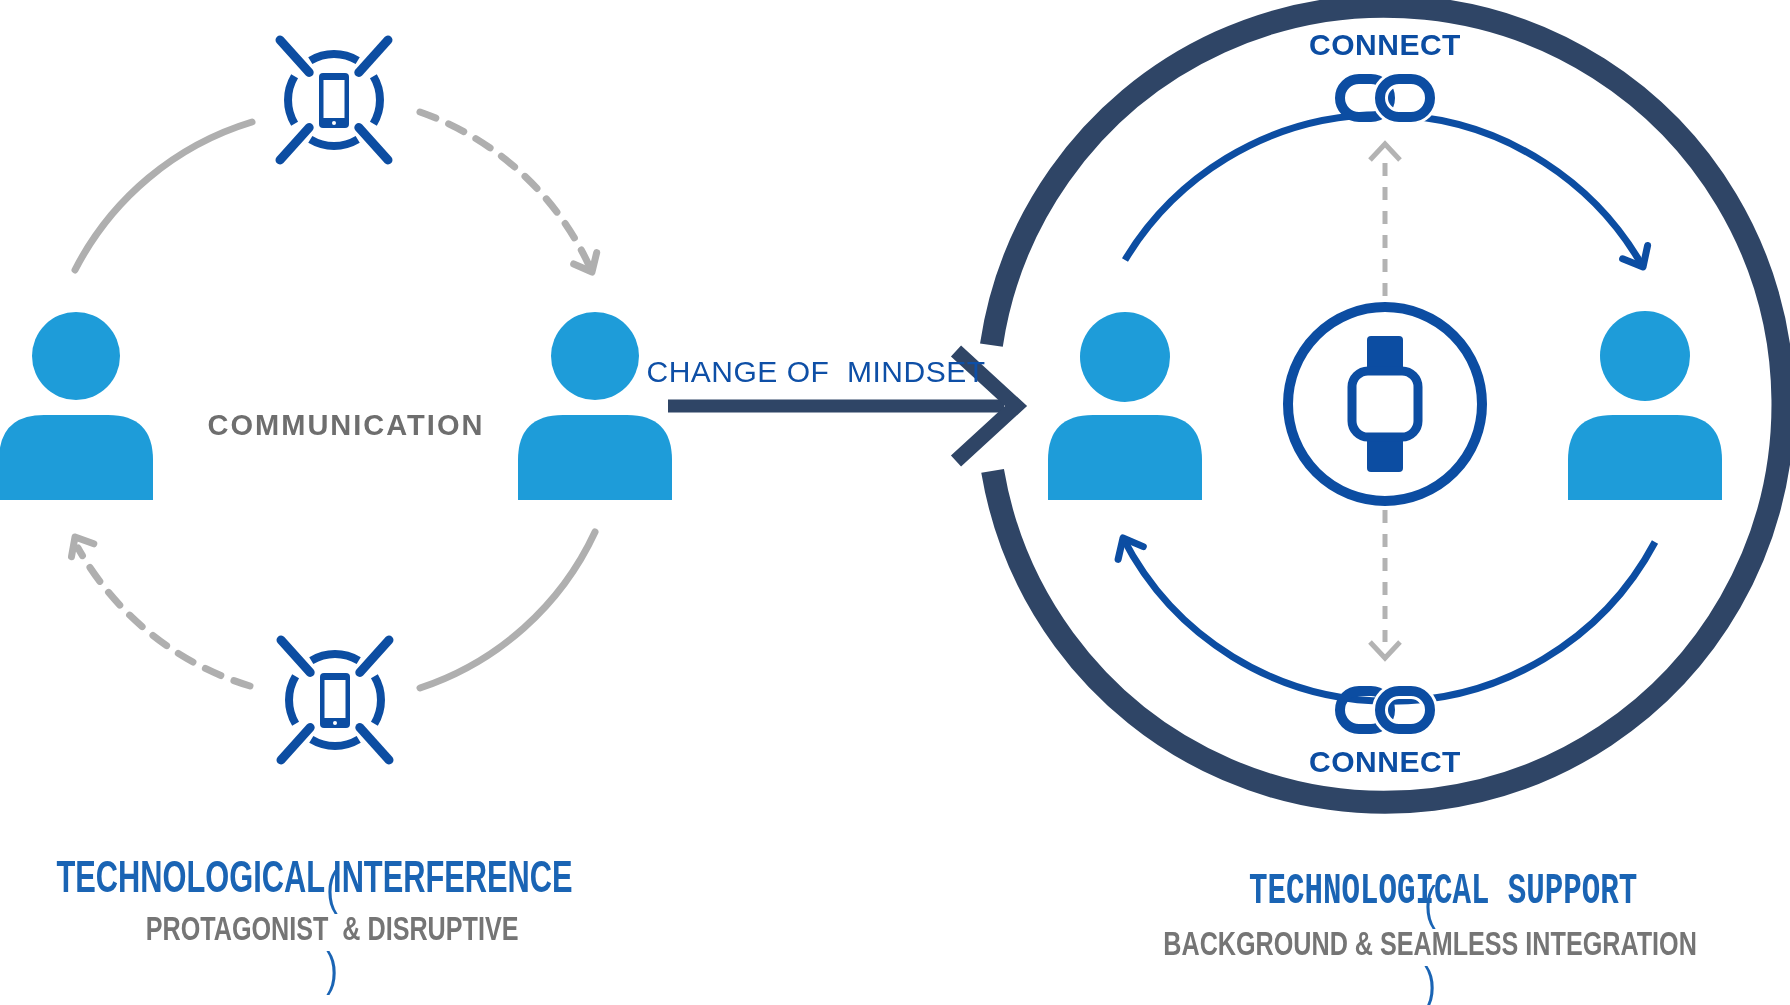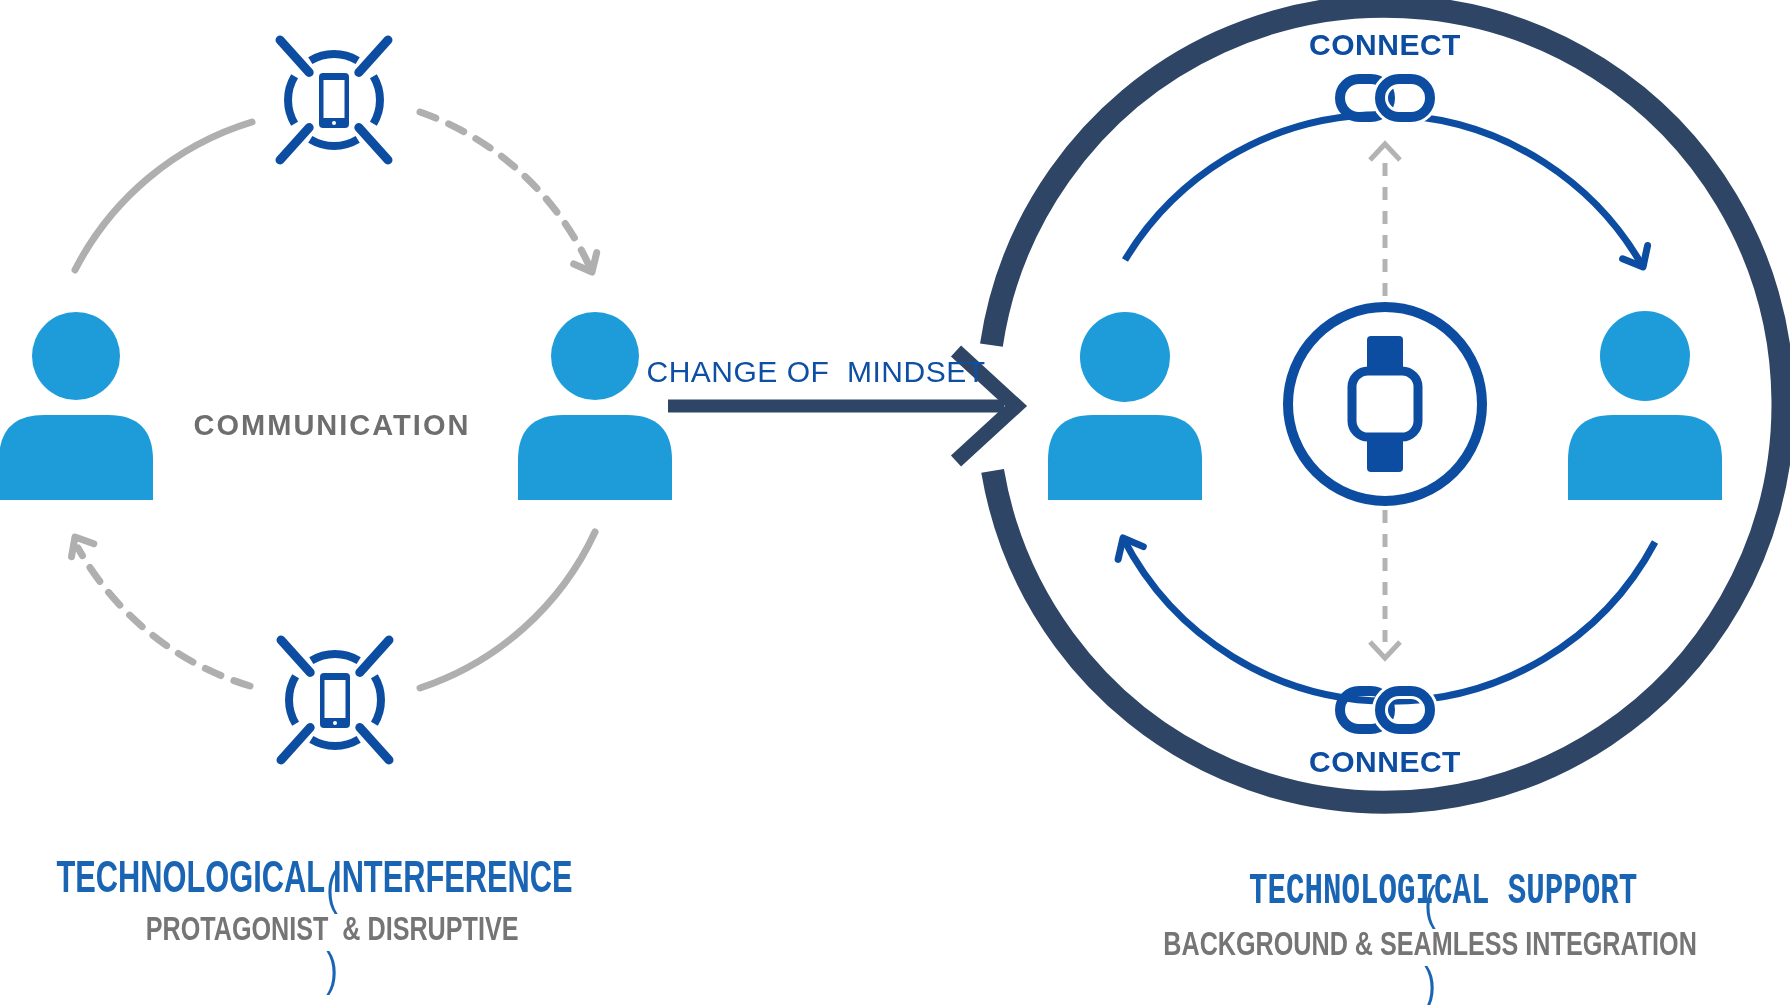--- a/index.html
+++ b/index.html
@@ -112,21 +112,21 @@
     <g>
       <circle cx="1125" cy="357" r="45" fill="#1E9CD9"></circle>
       <path d="M 1048 500 L 1048 460 Q 1048 415 1093 415 L 1157 415 Q 1202 415 1202 460 L 1202 500 Z" fill="#1E9CD9"></path>
     </g>
     <g>
       <circle cx="1645" cy="356" r="45" fill="#1E9CD9"></circle>
       <path d="M 1568 500 L 1568 460 Q 1568 415 1613 415 L 1677 415 Q 1722 415 1722 460 L 1722 500 Z" fill="#1E9CD9"></path>
     </g>
   </svg>
 
-  <div class="label communication" style="left:332px;top:425px;text-align:center;">COMMUNICATION</div>
+  <div class="label communication" style="left:346px;top:425px;text-align:center;">COMMUNICATION</div>
 
   <div class="label trans-label" style="left:816px;top:372px;">CHANGE OF  MINDSET</div>
 
   <div class="label connect-label" style="left:1385px;top:45px;">CONNECT</div>
   <div class="label connect-label" style="left:1385px;top:762px;">CONNECT</div>
 
   <div class="label title" style="left:290px;top:877px;">
     <span class="inner">TECHNOLOGICAL INTERFERENCE</span>
   </div>
   <div class="label subtitle" style="left:292px;top:928px;">

